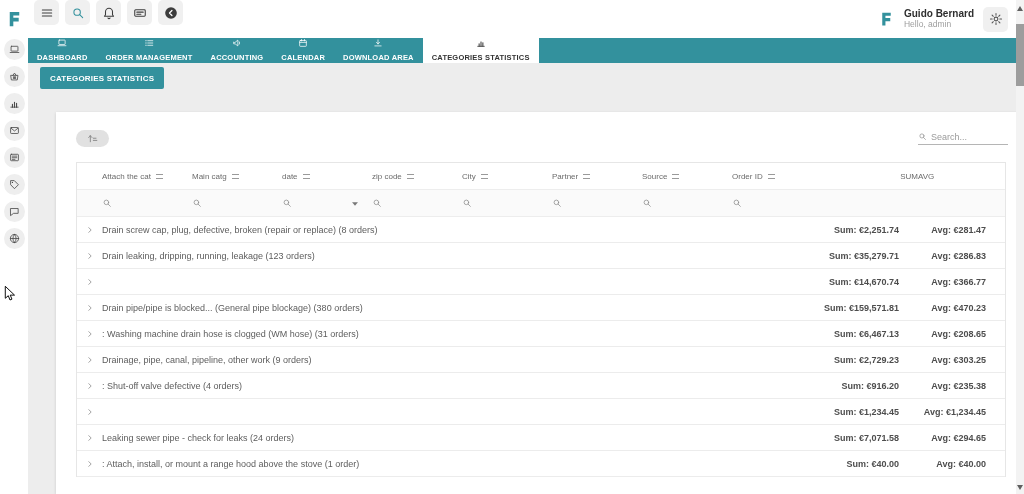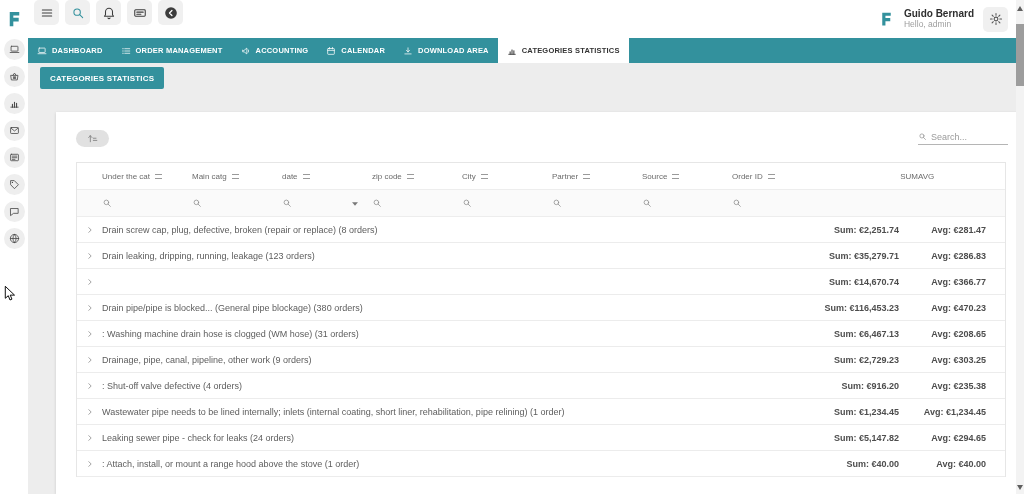--- a/index.html
+++ b/index.html
@@ -22,21 +22,21 @@
   .gear-btn { width:25px; height:25px; border-radius:5px; background:#f0f0f0; display:flex; align-items:center; justify-content:center; color:#555; cursor:pointer; }
   .gear-btn svg { width:14px; height:14px; }
 
   
   .rail { position:absolute; top:38px; left:0; width:28px; height:456px; background:#fff; display:flex; flex-direction:column; align-items:center; padding-top:1px; gap:6px; z-index:5; }
   .rail-btn { width:21px; height:21px; border-radius:50%; background:#eeeeee; display:flex; align-items:center; justify-content:center; color:#4a4a4a; cursor:pointer; flex:none; }
   .rail-btn svg { width:11px; height:11px; }
 
   
   .tabbar { position:absolute; top:38px; left:28px; width:988px; height:25px; background:var(--accent); display:flex; z-index:4; }
-  .tab { display:flex; align-items:center; gap:5px; padding:0 9px; color:#fff; font-size:7.5px; font-weight:700; letter-spacing:.2px; white-space:nowrap; cursor:pointer; }
+  .tab { display:flex; align-items:center; gap:5px; padding:0 9px; color:#fff; font-size:7.5px; font-weight:700; letter-spacing:.2px; white-space:nowrap; cursor:pointer;flex-direction:column; }
   .tab svg { width:10px; height:10px; }
   .tab.active { background:#fff; color:#333; }
 
   
   .crumb { position:absolute; top:67px; left:40px; height:22px; padding:0 10px; background:var(--accent); color:#fff; font-size:8px; font-weight:700; letter-spacing:.2px; display:flex; align-items:center; border-radius:2px; cursor:pointer; z-index:3; }
 
   
   .card { position:absolute; top:112px; left:40px; width:964px; height:382px; background:#fff; box-shadow:0 1px 3px rgba(0,0,0,.14); overflow:hidden; z-index:2;margin-left:16px; }
   .toolbar { position:absolute; top:16px; left:20px; right:12px; height:20px; display:flex; align-items:center; }
   .sort-pill { width:33px; height:17px; border-radius:9px; background:#e1e1e1; display:flex; align-items:center; justify-content:center; color:#8b8b8b; cursor:pointer; }
@@ -310,21 +310,21 @@
       <input type="text" placeholder="Search..." style="">
     </div>
   </div>
 
   <div class="grid">
 
     <div class="thead">
       <span class="sp"></span>
 
         <div class="hcell">
-          <span>Under the cat</span>
+          <span>Attach the cat</span>
           <span class="filter-lines"></span>
         </div>
 
         <div class="hcell">
           <span>Main catg</span>
           <span class="filter-lines"></span>
         </div>
 
         <div class="hcell">
           <span>date</span>
@@ -482,21 +482,21 @@
         <span class="row-avg">Avg: €366.77</span>
       </div>
 
       <div class="row">
         <span class="chev">
           <svg viewBox="0 0 24 24" fill="none" stroke="currentColor" stroke-width="1.8" stroke-linecap="round" stroke-linejoin="round">
             <path d="m8.5 5 7 7-7 7" stroke-width="2.4"></path>
           </svg>
         </span>
         <span class="row-label">Drain pipe/pipe is blocked... (General pipe blockage) (380 orders)</span>
-        <span class="row-sum">Sum: €116,453.23</span>
+        <span class="row-sum">Sum: €159,571.81</span>
         <span class="row-avg">Avg: €470.23</span>
       </div>
 
       <div class="row">
         <span class="chev">
           <svg viewBox="0 0 24 24" fill="none" stroke="currentColor" stroke-width="1.8" stroke-linecap="round" stroke-linejoin="round">
             <path d="m8.5 5 7 7-7 7" stroke-width="2.4"></path>
           </svg>
         </span>
         <span class="row-label">: Washing machine drain hose is clogged (WM hose) (31 orders)</span>
@@ -525,33 +525,32 @@
         <span class="row-sum">Sum: €916.20</span>
         <span class="row-avg">Avg: €235.38</span>
       </div>
 
       <div class="row">
         <span class="chev">
           <svg viewBox="0 0 24 24" fill="none" stroke="currentColor" stroke-width="1.8" stroke-linecap="round" stroke-linejoin="round">
             <path d="m8.5 5 7 7-7 7" stroke-width="2.4"></path>
           </svg>
         </span>
-        <span class="row-label">Wastewater pipe needs to be lined internally; inlets (internal coating, short liner, rehabilitation, pipe relining) (1 order)</span>
         <span class="row-sum">Sum: €1,234.45</span>
         <span class="row-avg">Avg: €1,234.45</span>
       </div>
 
       <div class="row">
         <span class="chev">
           <svg viewBox="0 0 24 24" fill="none" stroke="currentColor" stroke-width="1.8" stroke-linecap="round" stroke-linejoin="round">
             <path d="m8.5 5 7 7-7 7" stroke-width="2.4"></path>
           </svg>
         </span>
         <span class="row-label">Leaking sewer pipe - check for leaks (24 orders)</span>
-        <span class="row-sum">Sum: €5,147.82</span>
+        <span class="row-sum">Sum: €7,071.58</span>
         <span class="row-avg">Avg: €294.65</span>
       </div>
 
       <div class="row">
         <span class="chev">
           <svg viewBox="0 0 24 24" fill="none" stroke="currentColor" stroke-width="1.8" stroke-linecap="round" stroke-linejoin="round">
             <path d="m8.5 5 7 7-7 7" stroke-width="2.4"></path>
           </svg>
         </span>
         <span class="row-label">: Attach, install, or mount a range hood above the stove (1 order)</span>

